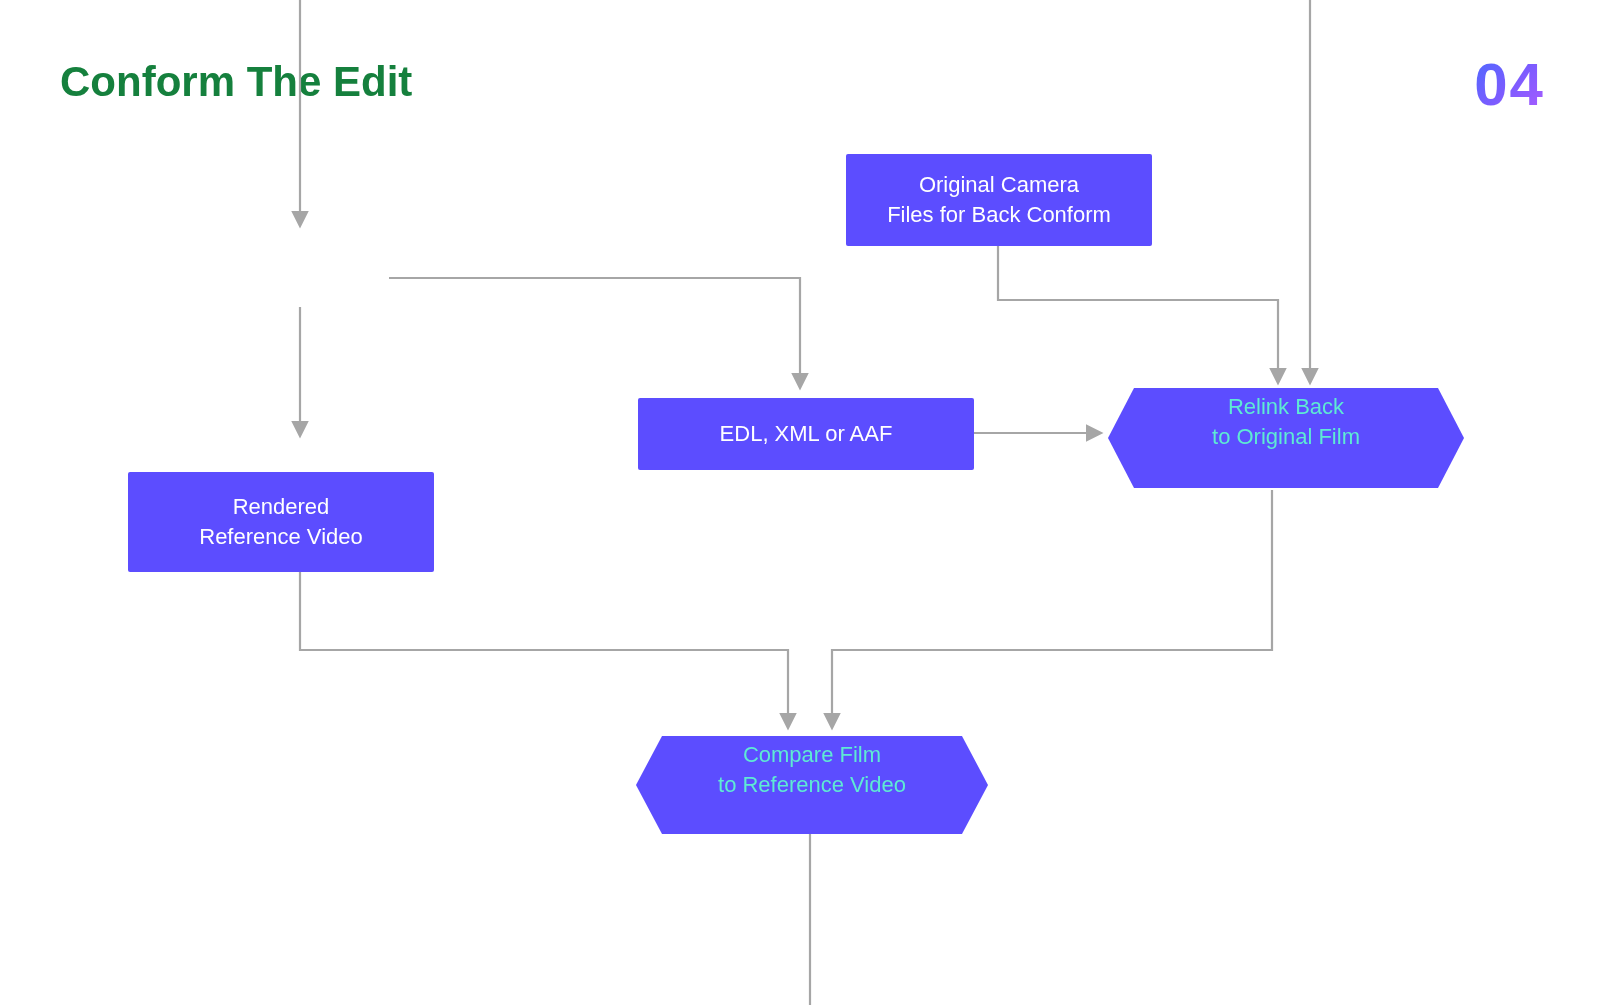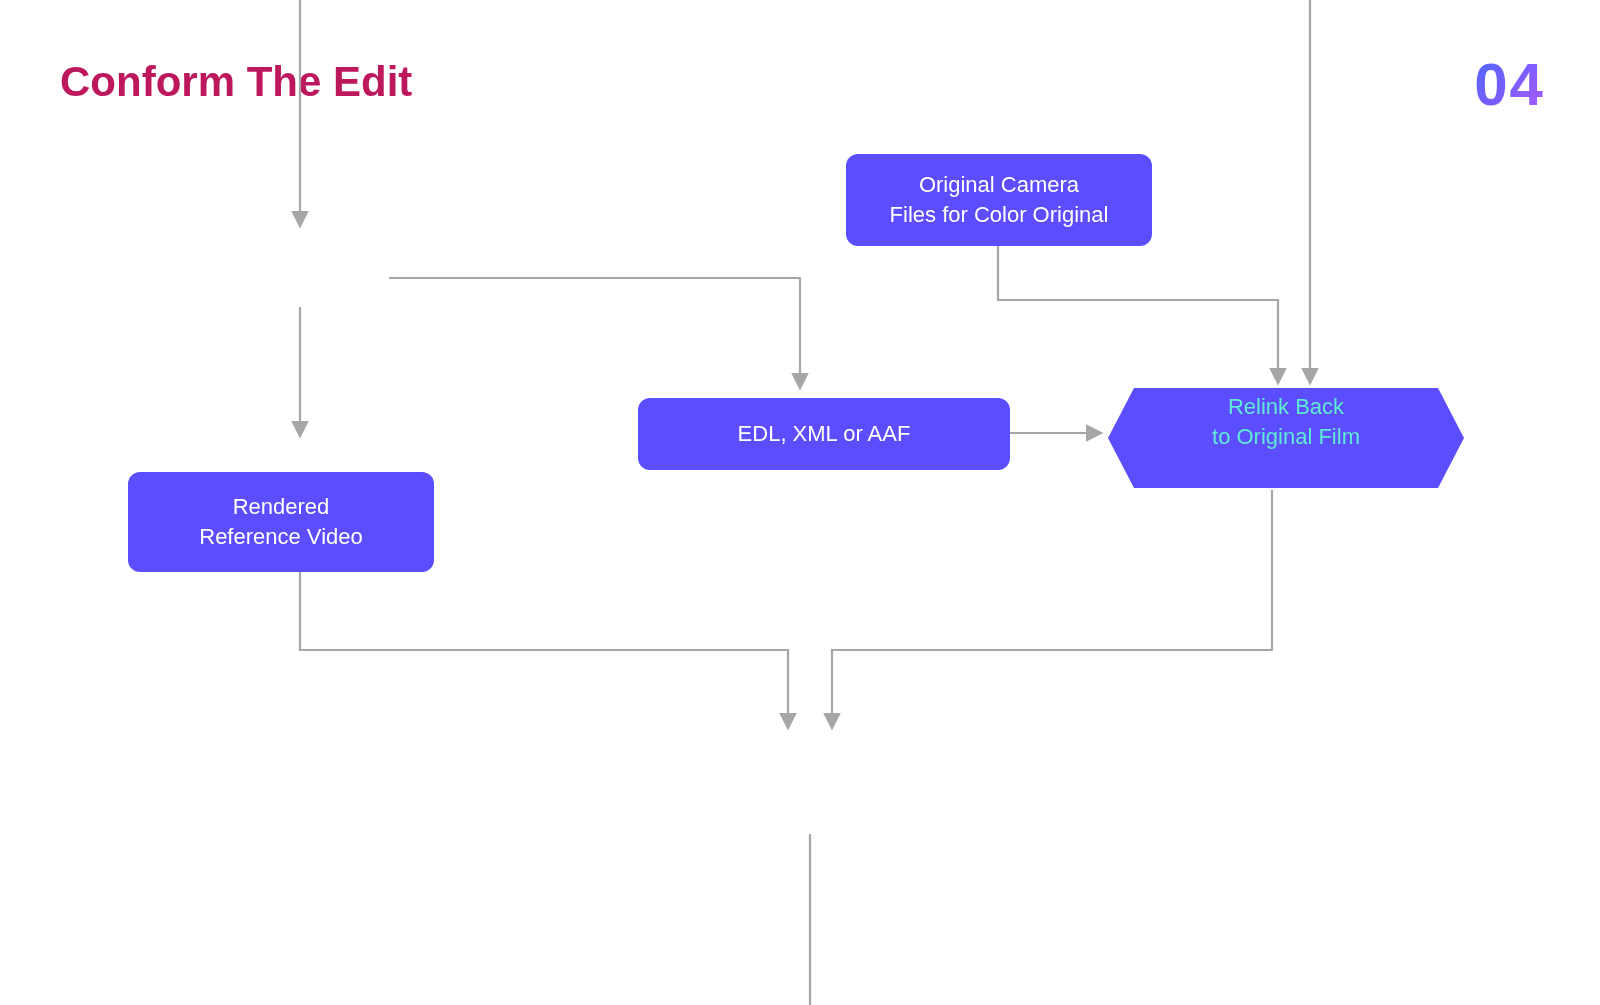--- a/index.html
+++ b/index.html
@@ -15,41 +15,41 @@
     position: relative;
     width: 1600px;
     height: 1005px;
   }
   .title {
     position: absolute;
     left: 60px;
     top: 58px;
     font-size: 42px;
     font-weight: 700;
-    color: #be185d;
+    color: #15803d;
   }
   .step-number {
     position: absolute;
     right: 55px;
     top: 50px;
     font-size: 60px;
     font-weight: 800;
     background: linear-gradient(135deg, #4a6bff 0%, #7a5cff 50%, #b05cff 100%);
     -webkit-background-clip: text;
     background-clip: text;
     -webkit-text-fill-color: transparent;
     color: #5c4dff;
     letter-spacing: 2px;
     margin-left: 28px;
   }
   .box {
     position: absolute;
     background: #5c4dff;
     color: #fff;
-    border-radius: 12px;
+    border-radius: 2px;
     display: flex;
     align-items: center;
     justify-content: center;
     text-align: center;
     font-size: 22px;
     font-weight: 400;
     line-height: 1.35;
     padding: 4px 8px;
   }
   .hex {
@@ -106,34 +106,40 @@
       <path d="M 1272 490 L 1272 650 L 832 650 L 832 727" marker-end="url(#arrow)"></path>
 
       <line x1="810" y1="834" x2="810" y2="1005"></line>
     </g>
   </svg>
 
 
   <div class="box" style="left:846px; top:154px; width:306px; height:92px;">
     <div>
       <span>Original Camera</span><br>
-      <span>Files for Color Original</span>
+      <span>Files for Back Conform</span>
     </div>
   </div>
 
   <div class="box" style="left:128px; top:472px; width:306px; height:100px;">
     <div>
       <span>Rendered</span><br>
       <span>Reference Video</span>
     </div>
   </div>
 
-  <div class="box" style="left:638px; top:398px; width:372px; height:72px;">EDL, XML or AAF</div>
+  <div class="box" style="left:638px; top:398px; width:336px; height:72px;">EDL, XML or AAF</div>
 
   <div class="hex" style="left:1108px; top:388px; width:356px; height:100px;">
     <div>
       <span>Relink Back</span><br>
       <span>to Original Film</span>
     </div>
   </div>
 
+  <div class="hex" style="left:636px; top:736px; width:352px; height:98px;">
+    <div>
+      <span>Compare Film</span><br>
+      <span>to Reference Video</span>
+    </div>
+  </div>
 
 </div>
 
 </body></html>

